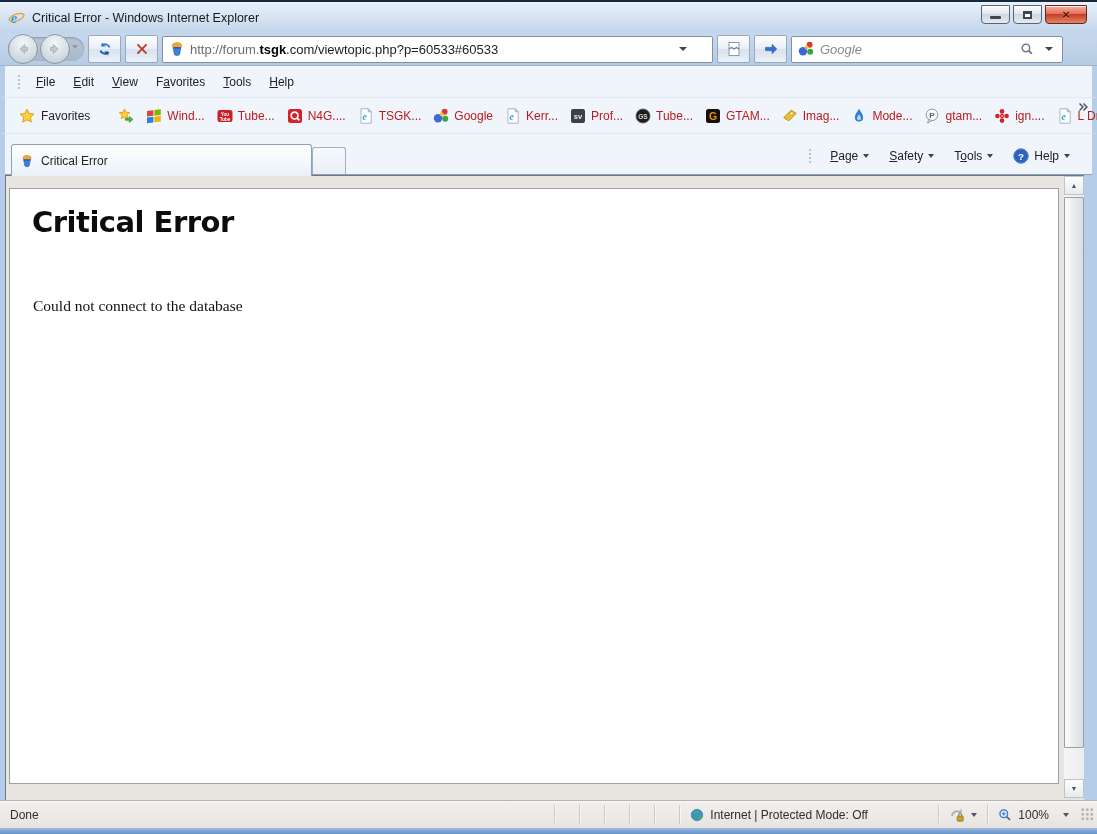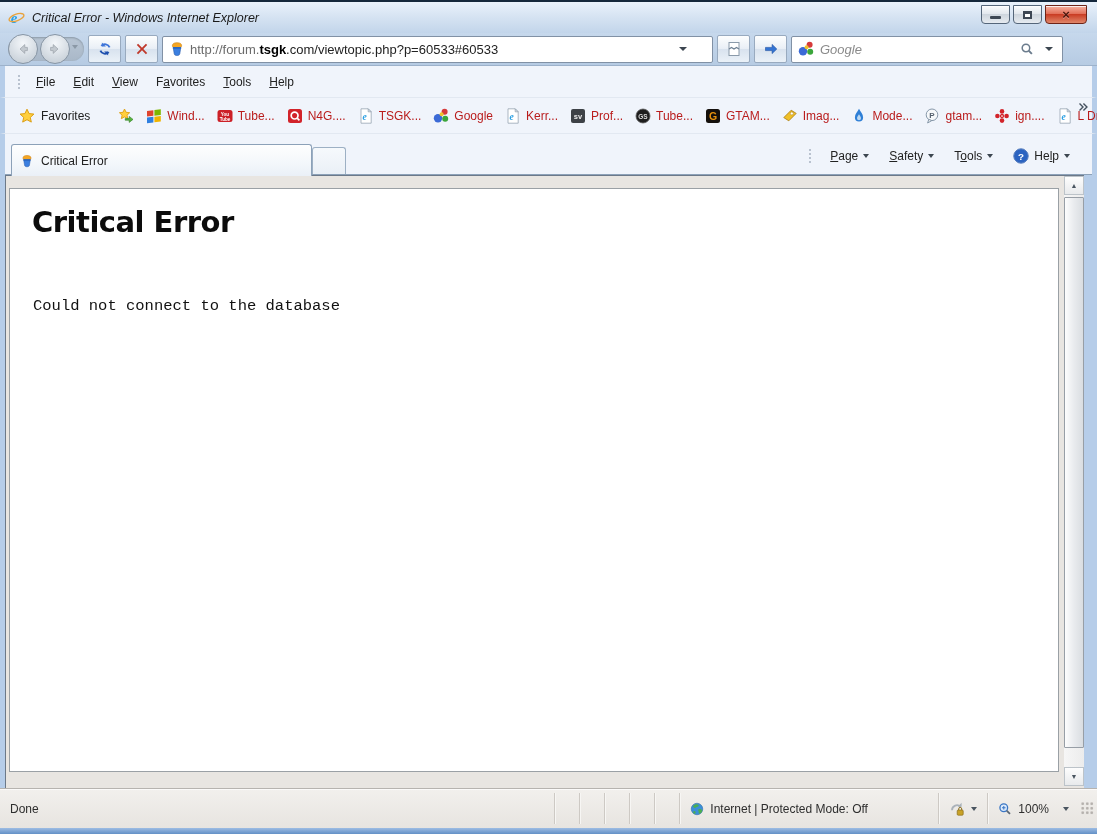--- a/index.html
+++ b/index.html
@@ -11,21 +11,21 @@
     border-top:2px solid #16283c;
     display:flex; flex-direction:column;
   }
   
   .titlebar{
     height:31px; flex:none; display:flex; align-items:center;
     background:linear-gradient(#eaf2fb,#d7e4f3 45%,#c2d5ea);
     padding:0 10px 0 8px;
   }
   .titlebar .app-ico{ width:17px;height:17px;margin-right:7px; }
-  .title-text{ font-size:12.5px; color:#1a1a1a; flex:1;font-style:italic; }
+  .title-text{ font-size:12.5px; color:#1a1a1a; flex:1; }
   .win-controls{ display:flex; gap:3px; align-items:flex-start; margin-top:-6px; }
   .win-btn{
     width:29px;height:19px;border:1px solid #55667a;border-radius:0 0 4px 4px;
     background:linear-gradient(#fbfcfd,#e3e8ee 45%,#ccd4dc 46%,#e6ebf0);
     display:flex;align-items:center;justify-content:center;cursor:default;
     box-shadow:inset 0 1px 0 rgba(255,255,255,.8);
   }
   .win-btn.close{
     width:42px;
     background:linear-gradient(#f6b3a2,#e2705a 45%,#c8371f 46%,#e0876a);
@@ -114,33 +114,33 @@
     box-shadow:inset 1px 1px 0 #6c7989;
   }
   .page{
     position:absolute; left:4px; top:13px; right:25px; bottom:16px;
     background:#fff; border:1px solid #9aa0a5; overflow:hidden;
   }
   .page h1{
     margin:16px 0 0 22px; font-family:"DejaVu Sans",sans-serif;
     font-size:29px; letter-spacing:-.5px; color:#0c0c0c;
   }
-  .page .msg{ margin:58px 0 0 23px; font-family:Liberation Mono, monospace; font-size:15.5px; color:#111;}
+  .page .msg{ margin:58px 0 0 23px; font-family:Liberation Serif, serif; font-size:15.5px; color:#111;}
   .scrollbar{ position:absolute; right:0; top:1px; bottom:2px; width:20px;
     background:linear-gradient(90deg,#f6f6f6,#ececec); display:flex; flex-direction:column;}
   .sb-btn{ height:19px; flex:none; border:1px solid #bcc3c9;
     background:linear-gradient(#fdfdfd,#e8eaec); display:flex;align-items:center;justify-content:center;
     font-size:7px; color:#4a5560;}
   .sb-track{ flex:1; position:relative;}
   .sb-thumb{ position:absolute; left:0; right:0; top:2px; height:551px;
     border:1px solid #979ea6; border-radius:1px;
     background:linear-gradient(90deg,#fdfdfd,#e9ebee 50%,#d9dde1);}
   
   .statusbar{
-    height:40px; flex:none; display:flex; align-items:center;
+    height:28px; flex:none; display:flex; align-items:center;
     background:linear-gradient(#f2f0ed,#e7e4e0);
     border-top:1px solid #b6b3af; box-shadow:inset 0 1px 0 #fbfaf9;
     font-size:12px; color:#2e2e2e; padding:0 3px;
   }
   .status-left{ flex:1; padding-left:7px;}
   .status-sep{ width:1px; align-self:stretch; margin:4px 0; background:#cdc9c4; box-shadow:1px 0 0 #f7f6f4;}
   .status-pane{ display:flex; align-items:center; gap:6px; padding:0 10px; height:100%;}
   .pane-empty{ width:24px; height:100%;}
   .resize-grip{ width:13px; height:13px; margin-left:2px;
     background-image:radial-gradient(circle,#b3afab 1.2px,transparent 1.4px);

